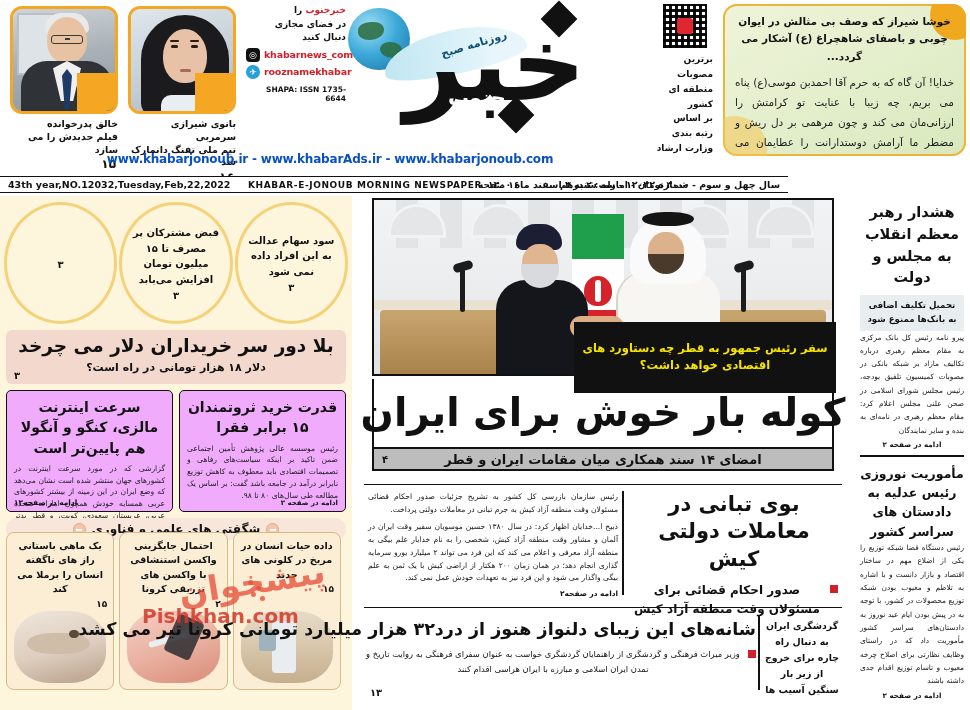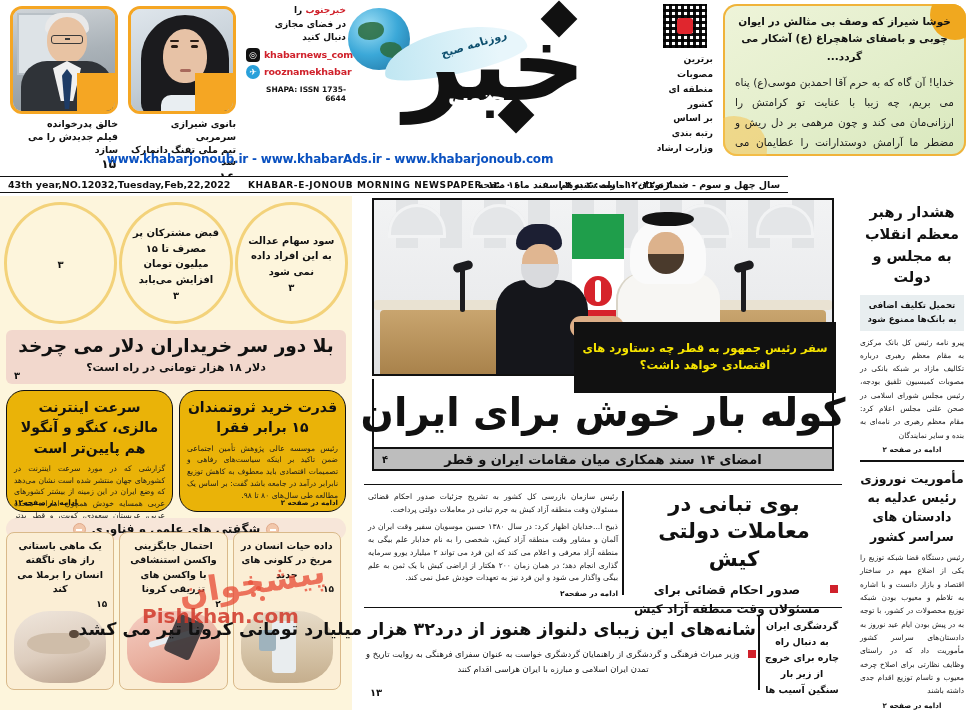--- a/index.html
+++ b/index.html
@@ -127,21 +127,21 @@
   .circ .t { font-size:10px; font-weight:bold; line-height:1.55; color:#111; text-align:center; }
   .circ .p { font-size:10px; font-weight:bold; color:#111; margin-top:3px; }
 
   .dollar-box { position:absolute; left:6px; top:134px; width:340px; height:54px;
                 background:#f2d8cd; border-radius:6px; direction:rtl; padding:5px 10px 0; }
   .dollar-box .h { font-size:18.5px; font-weight:bold; text-align:center; color:#111; line-height:1.2; }
   .dollar-box .s { font-size:11px; font-weight:bold; text-align:center; color:#111; margin-top:4px; }
   .dollar-box .pg { position:absolute; left:8px; bottom:3px; font-size:10px; font-weight:bold; color:#111; }
 
   .two-boxes { position:absolute; left:6px; top:194px; width:340px; height:122px; display:flex; flex-direction:row-reverse; gap:6px; }
-  .nbox { flex:1; border:1.6px solid #111; border-radius:18px; background:#eab308; direction:rtl; padding:6px 7px; position:relative;}
+  .nbox { flex:1; border:1.6px solid #111; border-radius:5px; background:#f0abfc; direction:rtl; padding:6px 7px; position:relative;}
   .nbox .h { font-size:14px; font-weight:bold; line-height:1.45; color:#111; text-align:center;}
   .nbox .b { font-size:7.6px; line-height:1.55; color:#1a1a1a; text-align:justify; margin-top:5px; }
   .nbox .cont { position:absolute; right:7px; bottom:4px; font-size:7px; font-weight:bold; color:#111; }
   .nbox .num  { position:absolute; left:7px; bottom:4px; font-size:7.5px; font-weight:bold; color:#111; }
 
   .sci-head { position:absolute; left:6px; top:322px; width:340px; height:22px;
               background:#f7e6d9; border-radius:11px; display:flex; align-items:center; justify-content:center; gap:6px; direction:rtl;}
   .sci-head .t { font-size:12px; font-weight:bold; color:#111; }
   .sci-head .dot { width:13px; height:13px; border-radius:50%; background:#f2c7ab; border:1.5px solid #e0a98a; position:relative;}
   .sci-head .dot::after{content:"";position:absolute;left:2.5px;top:5px;width:6px;height:2px;background:#fff;}
@@ -225,21 +225,21 @@
   .tour .main .s { font-size:8.4px; line-height:1.8; color:#111; text-align:center; margin-top:6px; position:relative; padding-right:16px;}
   .tour .main .s::before{content:"";position:absolute;right:0;top:3px;width:8px;height:8px;background:#d0212b;}
   .tour .pg { position:absolute; left:6px; bottom:2px; font-size:10px; font-weight:bold; color:#111; }
 
   
   .colR { position:absolute; left:854px; top:0; width:116px; height:514px; background:#fff; padding:0 6px; direction:rtl;}
   .colR .sep { width:100%; height:1.4px; background:#111; margin:6px 0; }
   .colR .h1 { font-size:14.5px; font-weight:bold; color:#111; line-height:1.5; text-align:center; margin-top:6px;}
   .colR .kicker { background:#e8eef0; font-size:8.6px; font-weight:bold; color:#111; line-height:1.6;
                   text-align:center; padding:4px 3px; margin-top:6px; }
-  .colR p.bd { font-size:7.4px; line-height:1.8; color:#191919; text-align:justify; margin-top:5px;}
+  .colR p.bd { font-size:7.4px; line-height:1.8; color:#191919; text-align:justify; }
   .colR .cont { font-size:7.2px; font-weight:bold; color:#111; text-align:center; margin-top:3px;}
   .colR .h2 { font-size:12.5px; font-weight:bold; color:#111; line-height:1.55; text-align:center; margin-top:7px;}
 
   
   .wm { position:absolute; left:120px; top:372px; width:230px; height:70px; z-index:40; pointer-events:none; }
   .wm .fa { position:absolute; left:58px; top:-6px; font-size:34px; font-weight:bold; color:#e8503a; opacity:.78; transform:rotate(-9deg); direction:rtl;}
   .wm .en { position:absolute; left:22px; top:36px; font-size:20px; font-weight:bold; color:#d1382a; opacity:.85; direction:ltr;}
   .wm .dots { position:absolute; left:128px; top:12px; }
   .wm .dots i { position:absolute; width:5px; height:5px; background:#e8503a; border-radius:50%; opacity:.8;}
 </style>

